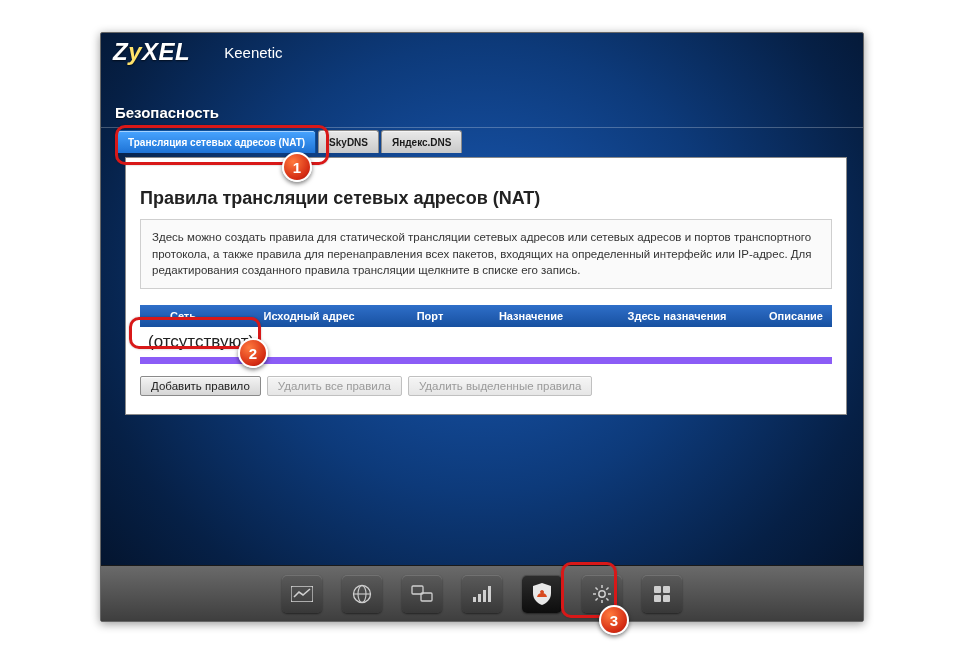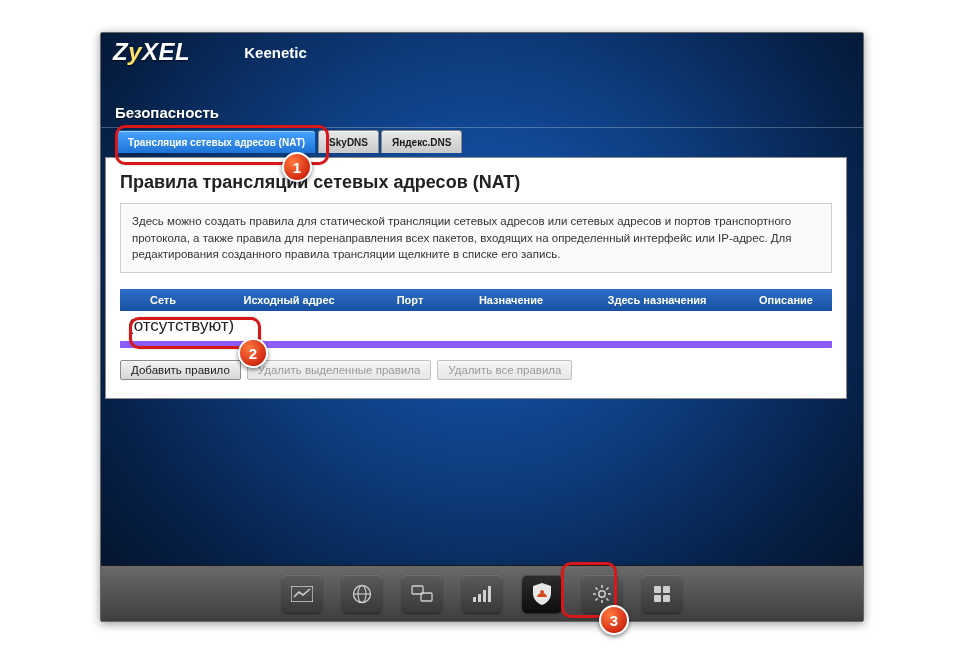--- a/index.html
+++ b/index.html
@@ -3,30 +3,30 @@
 <meta charset="utf-8">
 <style>
   html,body{margin:0;padding:0;font-family:Arial,Helvetica,sans-serif;background:#fff}
   .stage{width:834px;height:654px;margin:0 auto;position:relative;background:#fff}
   .frame{position:absolute;left:35px;top:32px;right:35px;bottom:32px;
          background:radial-gradient(ellipse at 50% 40%,#1a5bb8 0%,#0d3a7a 45%,#062046 75%,#031025 100%);
          border:1px solid #666;border-radius:2px;box-shadow:0 2px 10px rgba(0,0,0,.4)}
   .hdr{position:absolute;left:0;top:0;right:0;height:38px;display:flex;align-items:center;padding:0 12px;color:#fff}
   .brand{font-size:24px;font-weight:bold;font-style:italic;letter-spacing:.5px;text-shadow:0 1px 2px rgba(0,0,0,.6)}
   .brand .y{color:#ffe36b}
-  .device{margin-left:54px;font-size:15px;font-weight:bold;color:#fff}
+  .device{margin-left:34px;font-size:15px;font-weight:normal;color:#fff}
   .section{position:absolute;left:14px;top:71px;color:#fff;font-size:15px;font-weight:bold;text-shadow:0 1px 1px rgba(0,0,0,.6)}
   .sep{position:absolute;left:0;right:0;top:94px;height:1px;background:rgba(255,255,255,.25)}
 
   .tabs{position:absolute;left:16px;top:97px;display:flex;gap:2px}
   .tab{padding:6px 10px 5px;font-size:10px;font-weight:bold;border-radius:3px 3px 0 0;cursor:pointer;
        background:linear-gradient(#e9e9e9,#c9c9c9);color:#1a1a1a;border:1px solid #8a8a8a;border-bottom:none;box-shadow:inset 0 1px 0 rgba(255,255,255,.5)}
   .tab.active{background:linear-gradient(#48a4ff,#1e73d6);color:#fff;border-color:#0d4e99}
 
-  .panel{position:absolute;left:4px;right:16px;top:124px;background:#fff;border:1px solid #8a8a8a;padding:14px 14px 18px}
+  .panel{position:absolute;left:24px;right:16px;top:124px;background:#fff;border:1px solid #8a8a8a;padding:30px 14px 18px}
   .panel h2{margin:0 0 10px;font-size:18px;color:#222;font-weight:bold}
   .infobox{border:1px solid #cfcfcf;background:#fafafa;padding:9px 11px;font-size:11.5px;line-height:1.45;color:#333;margin-bottom:16px}
   .tbl{width:100%;border-collapse:collapse}
   .tbl thead th{background:linear-gradient(#2f6fc9,#1750a0);color:#fff;font-size:11px;font-weight:bold;text-align:center;padding:5px 8px;border:0}
   .tbl tbody td{font-size:17px;padding:5px 8px;color:#222;border-bottom:7px solid #8b5cf6}
   .btnrow{margin-top:12px;display:flex;gap:6px}
   .btn{font-size:11.5px;padding:3px 10px;border:1px solid #8a8a8a;border-radius:2px;
        background:linear-gradient(#f3f3f3,#d6d6d6);color:#222;cursor:pointer;box-shadow:inset 0 1px 0 rgba(255,255,255,.7)}
   .btn.disabled{color:#9a9a9a;cursor:default;background:linear-gradient(#f5f5f5,#e6e6e6);border-color:#c0c0c0}
 
@@ -90,22 +90,22 @@
           </thead>
         <tbody>
           <tr>
             <td colspan="6">(отсутствуют)</td>
           </tr>
         </tbody>
       </table>
 
       <div class="btnrow">
         <button class="btn">Добавить правило</button>
+        <button class="btn disabled">Удалить все правила</button>
         <button class="btn disabled">Удалить выделенные правила</button>
-        <button class="btn disabled">Удалить все правила</button>
       </div>
     </div>
 
     <div class="footerbar">
       <div class="fbtn">
         <svg width="22" height="16" viewBox="0 0 22 16">
             <rect x="0" y="0" width="22" height="16" rx="2" fill="none" stroke="#cfcfcf" stroke-width="1.3"></rect>
             <polyline points="3,11 8,6 12,9 19,3" fill="none" stroke="#cfcfcf" stroke-width="1.6"></polyline>
           </svg>
       </div>

